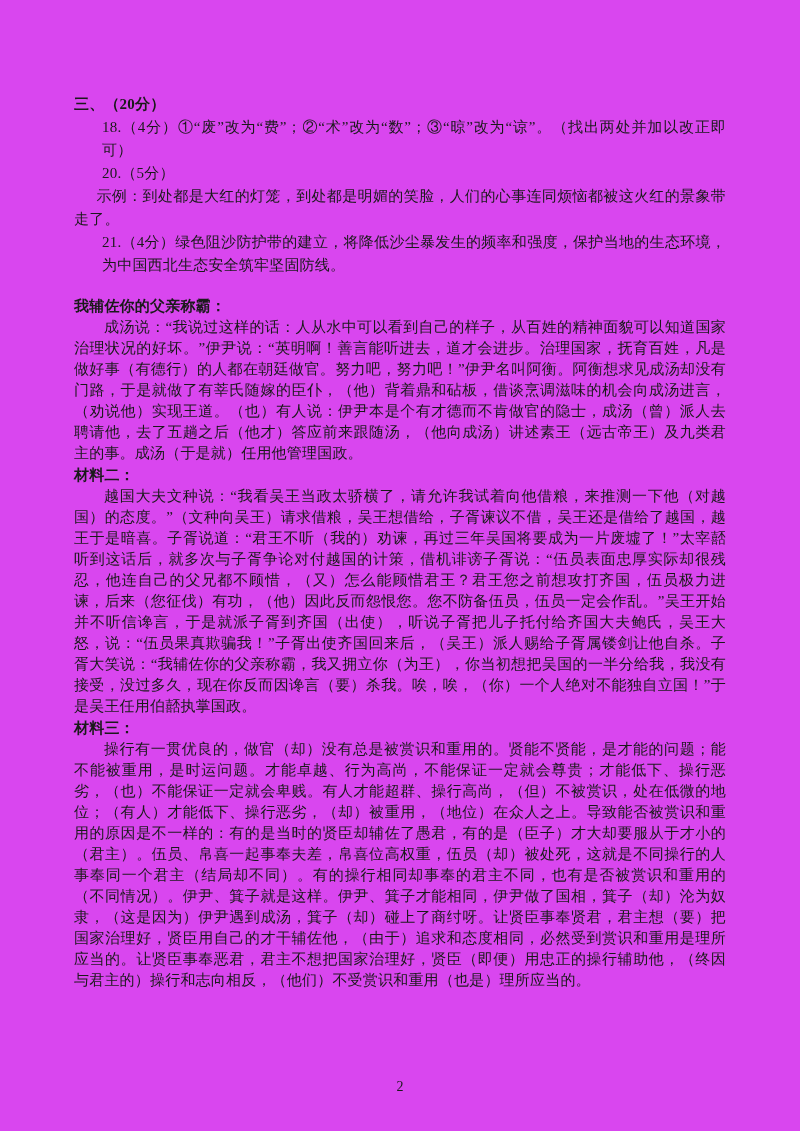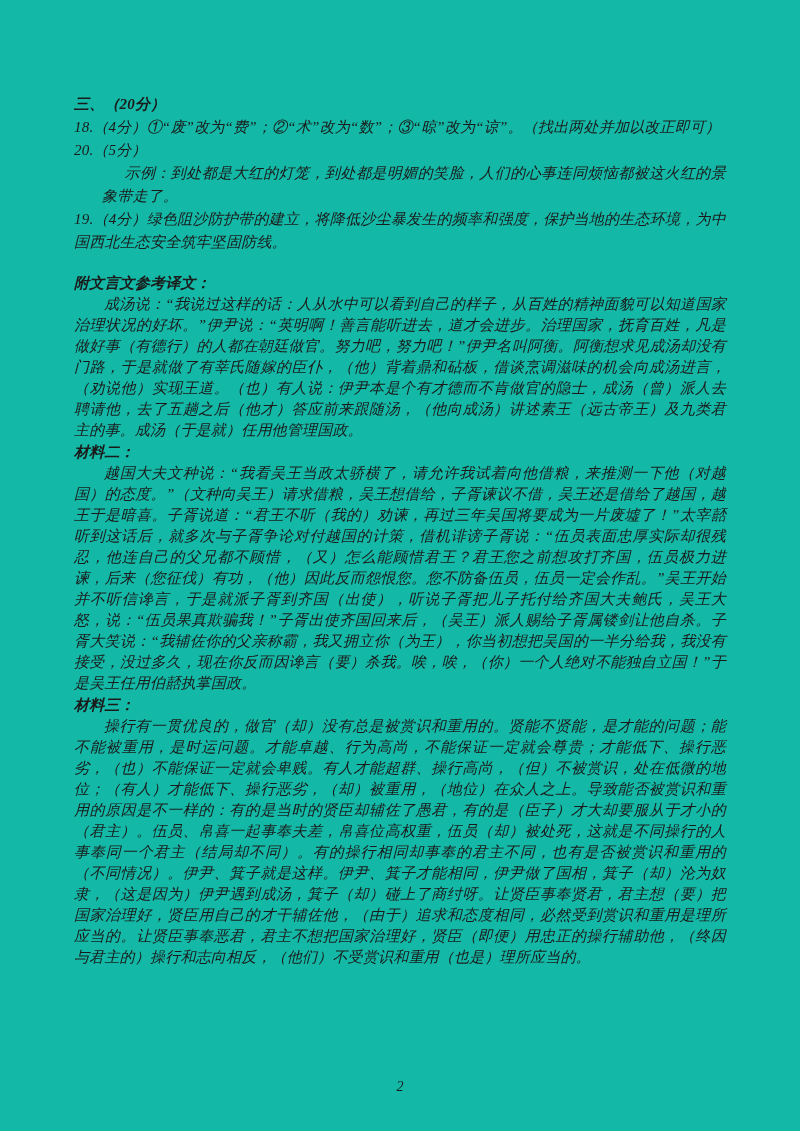--- a/index.html
+++ b/index.html
@@ -10,42 +10,41 @@
     color: #1a1a1a;
     font-family: "Liberation Serif", "DejaVu Serif", serif;
     position: relative;
     overflow: hidden;
   }
   .page {
     position: absolute;
     inset: 0;
     box-sizing: border-box;
     padding: 92px 74px 0 74px;
-    background: #14b8a6;
-    font-style: italic;
+    background: #d946ef;
   }
   p {
     margin: 0;
     font-size: 15px;
     line-height: 21px;
     text-align: justify;
     letter-spacing: 0.2px;
     word-break: break-all;
   }
   .h {
     font-weight: bold;
     line-height: 24px;
   }
   .item {
     line-height: 23px;
+    margin-left: 28px;
   }
   .ex {
     text-indent: 1.5em;
     line-height: 23px;
-    margin-left: 28px;
   }
   .label {
     font-weight: bold;
     line-height: 22px;
   }
   .gap {
     margin-top: 18px;
   }
   .para {
     text-indent: 2em;
@@ -63,23 +62,23 @@
 </style>
 </head>
 <body>
 
 <div class="page">
 
   <p class="h">三、（20分）</p>
   <p class="item">18.（4分）①“废”改为“费”；②“术”改为“数”；③“晾”改为“谅”。（找出两处并加以改正即可）</p>
   <p class="item">20.（5分）</p>
   <p class="ex">示例：到处都是大红的灯笼，到处都是明媚的笑脸，人们的心事连同烦恼都被这火红的景象带走了。</p>
-  <p class="item">19.（4分）绿色阻沙防护带的建立，将降低沙尘暴发生的频率和强度，保护当地的生态环境，为中国西北生态安全筑牢坚固防线。</p>
+  <p class="item">21.（4分）绿色阻沙防护带的建立，将降低沙尘暴发生的频率和强度，保护当地的生态环境，为中国西北生态安全筑牢坚固防线。</p>
 
-  <p class="label gap">附文言文参考译文：</p>
+  <p class="label gap">我辅佐你的父亲称霸：</p>
 
   <p class="para">成汤说：“我说过这样的话：人从水中可以看到自己的样子，从百姓的精神面貌可以知道国家治理状况的好坏。”伊尹说：“英明啊！善言能听进去，道才会进步。治理国家，抚育百姓，凡是做好事（有德行）的人都在朝廷做官。努力吧，努力吧！”伊尹名叫阿衡。阿衡想求见成汤却没有门路，于是就做了有莘氏随嫁的臣仆，（他）背着鼎和砧板，借谈烹调滋味的机会向成汤进言，（劝说他）实现王道。（也）有人说：伊尹本是个有才德而不肯做官的隐士，成汤（曾）派人去聘请他，去了五趟之后（他才）答应前来跟随汤，（他向成汤）讲述素王（远古帝王）及九类君主的事。成汤（于是就）任用他管理国政。</p>
 
   <p class="label">材料二：</p>
   <p class="para">越国大夫文种说：“我看吴王当政太骄横了，请允许我试着向他借粮，来推测一下他（对越国）的态度。”（文种向吴王）请求借粮，吴王想借给，子胥谏议不借，吴王还是借给了越国，越王于是暗喜。子胥说道：“君王不听（我的）劝谏，再过三年吴国将要成为一片废墟了！”太宰嚭听到这话后，就多次与子胥争论对付越国的计策，借机诽谤子胥说：“伍员表面忠厚实际却很残忍，他连自己的父兄都不顾惜，（又）怎么能顾惜君王？君王您之前想攻打齐国，伍员极力进谏，后来（您征伐）有功，（他）因此反而怨恨您。您不防备伍员，伍员一定会作乱。”吴王开始并不听信谗言，于是就派子胥到齐国（出使），听说子胥把儿子托付给齐国大夫鲍氏，吴王大怒，说：“伍员果真欺骗我！”子胥出使齐国回来后，（吴王）派人赐给子胥属镂剑让他自杀。子胥大笑说：“我辅佐你的父亲称霸，我又拥立你（为王），你当初想把吴国的一半分给我，我没有接受，没过多久，现在你反而因谗言（要）杀我。唉，唉，（你）一个人绝对不能独自立国！”于是吴王任用伯嚭执掌国政。</p>
 
   <p class="label">材料三：</p>
   <p class="para">操行有一贯优良的，做官（却）没有总是被赏识和重用的。贤能不贤能，是才能的问题；能不能被重用，是时运问题。才能卓越、行为高尚，不能保证一定就会尊贵；才能低下、操行恶劣，（也）不能保证一定就会卑贱。有人才能超群、操行高尚，（但）不被赏识，处在低微的地位；（有人）才能低下、操行恶劣，（却）被重用，（地位）在众人之上。导致能否被赏识和重用的原因是不一样的：有的是当时的贤臣却辅佐了愚君，有的是（臣子）才大却要服从于才小的（君主）。伍员、帛喜一起事奉夫差，帛喜位高权重，伍员（却）被处死，这就是不同操行的人事奉同一个君主（结局却不同）。有的操行相同却事奉的君主不同，也有是否被赏识和重用的（不同情况）。伊尹、箕子就是这样。伊尹、箕子才能相同，伊尹做了国相，箕子（却）沦为奴隶，（这是因为）伊尹遇到成汤，箕子（却）碰上了商纣呀。让贤臣事奉贤君，君主想（要）把国家治理好，贤臣用自己的才干辅佐他，（由于）追求和态度相同，必然受到赏识和重用是理所应当的。让贤臣事奉恶君，君主不想把国家治理好，贤臣（即便）用忠正的操行辅助他，（终因与君主的）操行和志向相反，（他们）不受赏识和重用（也是）理所应当的。</p>
 
   <div class="footer">

